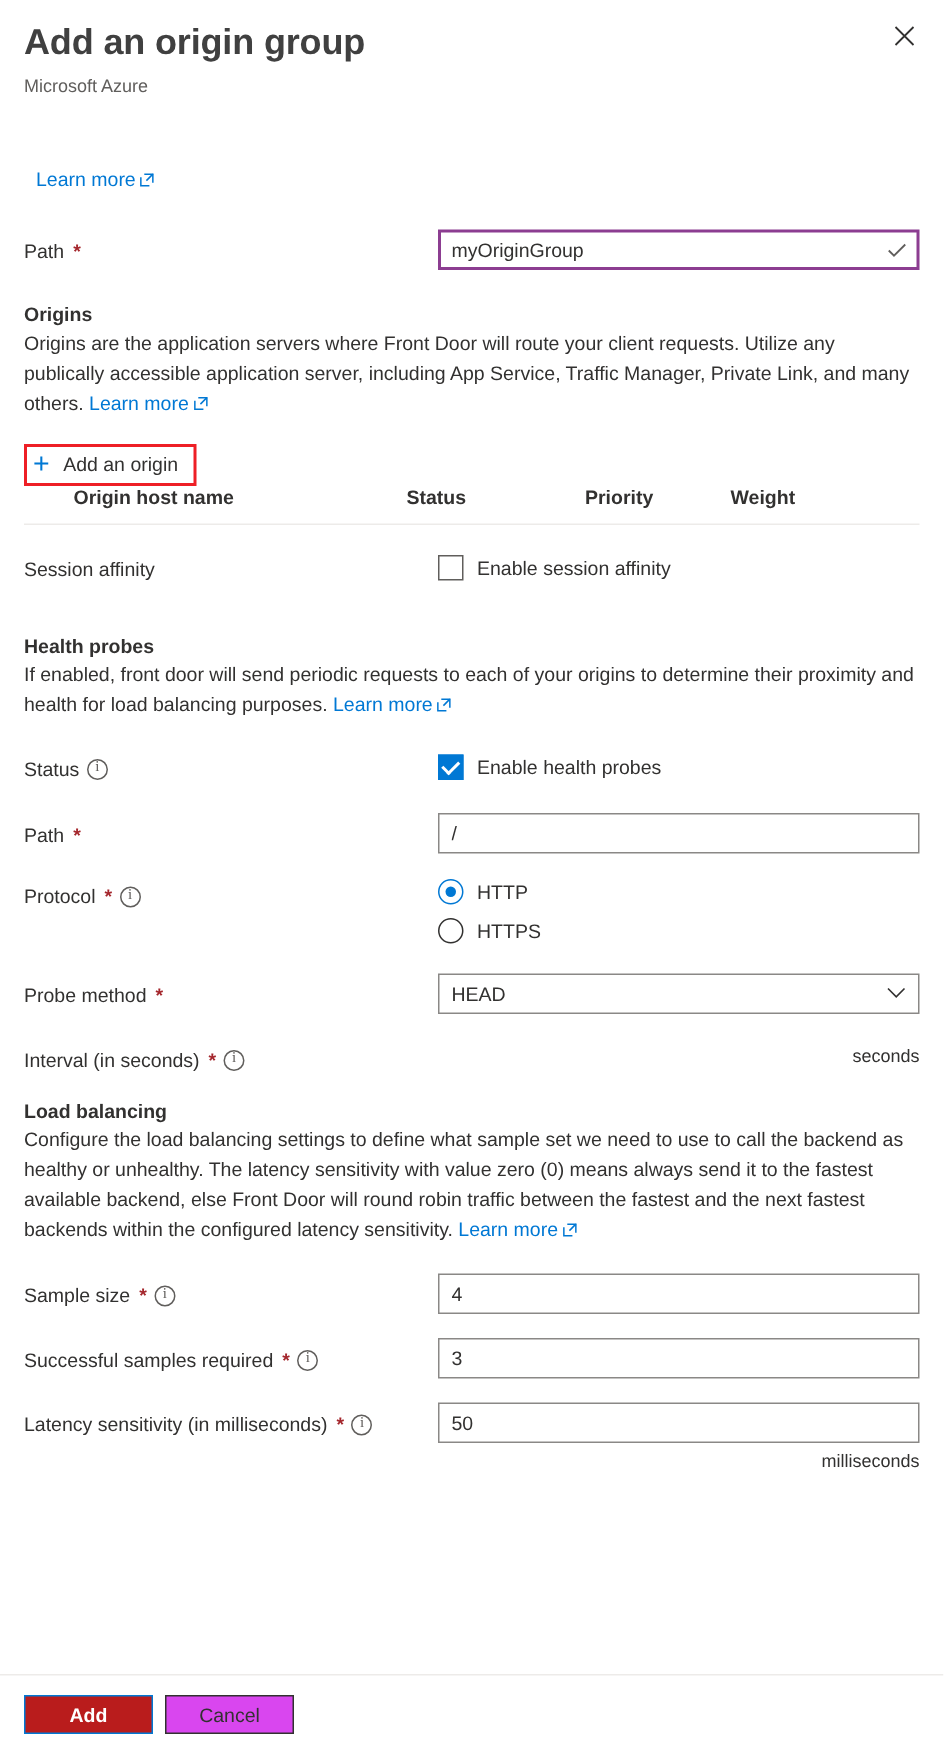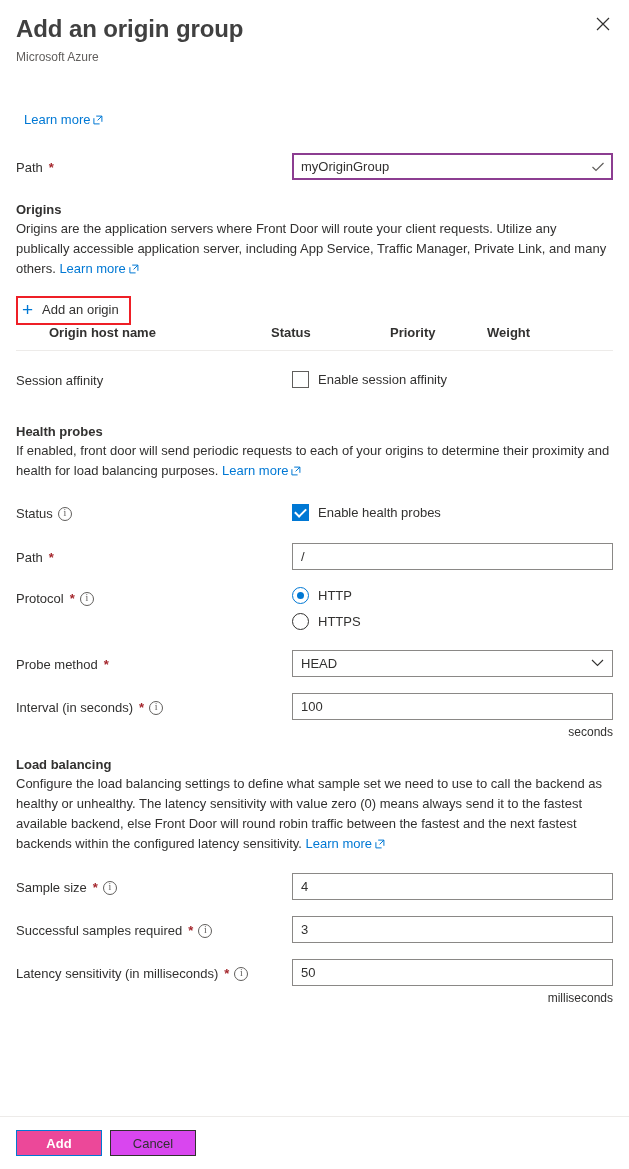--- a/index.html
+++ b/index.html
@@ -328,21 +328,21 @@
   .btn {
     min-width: 86px;
     height: 26px;
     font-size: 13px;
     font-family: "Liberation Sans", sans-serif;
     cursor: pointer;
     border-radius: 0;
     padding: 0 14px;
   }
   .btn-primary {
-    background: #ec4899;
+    background: #b91c1c;
     border: 1px solid #0078d4;
     color: #fff;
     font-weight: 700;
   }
   .btn-default {
     background: #d946ef;
     border: 1px solid #323130;
     color: #323130;
   }
 </style>
@@ -504,21 +504,20 @@
       </div>
     </div>
 
     <div class="row" style="margin-top:16px;">
       <div class="row-label">
         <span>Interval (in seconds)</span>
           <span class="req">*</span>
         <span class="info-icon"></span>
       </div>
       <div class="row-control">
-        <input class="txt" type="text" value="100" style="">
         <div class="unit">seconds</div>
       </div>
     </div>
 
     
     <div class="section-title" style="margin-top:17px;">Load balancing</div>
     <div class="section-desc">
       <span>Configure the load balancing settings to define what sample set we need to use to call the backend as healthy or unhealthy. The latency sensitivity with value zero (0) means always send it to the fastest available backend, else Front Door will round robin traffic between the fastest and the next fastest backends within the configured latency sensitivity.</span>
       <a class="link">Learn more</a><span class="ext-icon"><svg width="10" height="10" viewBox="0 0 10 10">
             <path d="M3.2 1.1 H8.9 V6.8" stroke="#0078d4" stroke-width="1" fill="none"></path>

